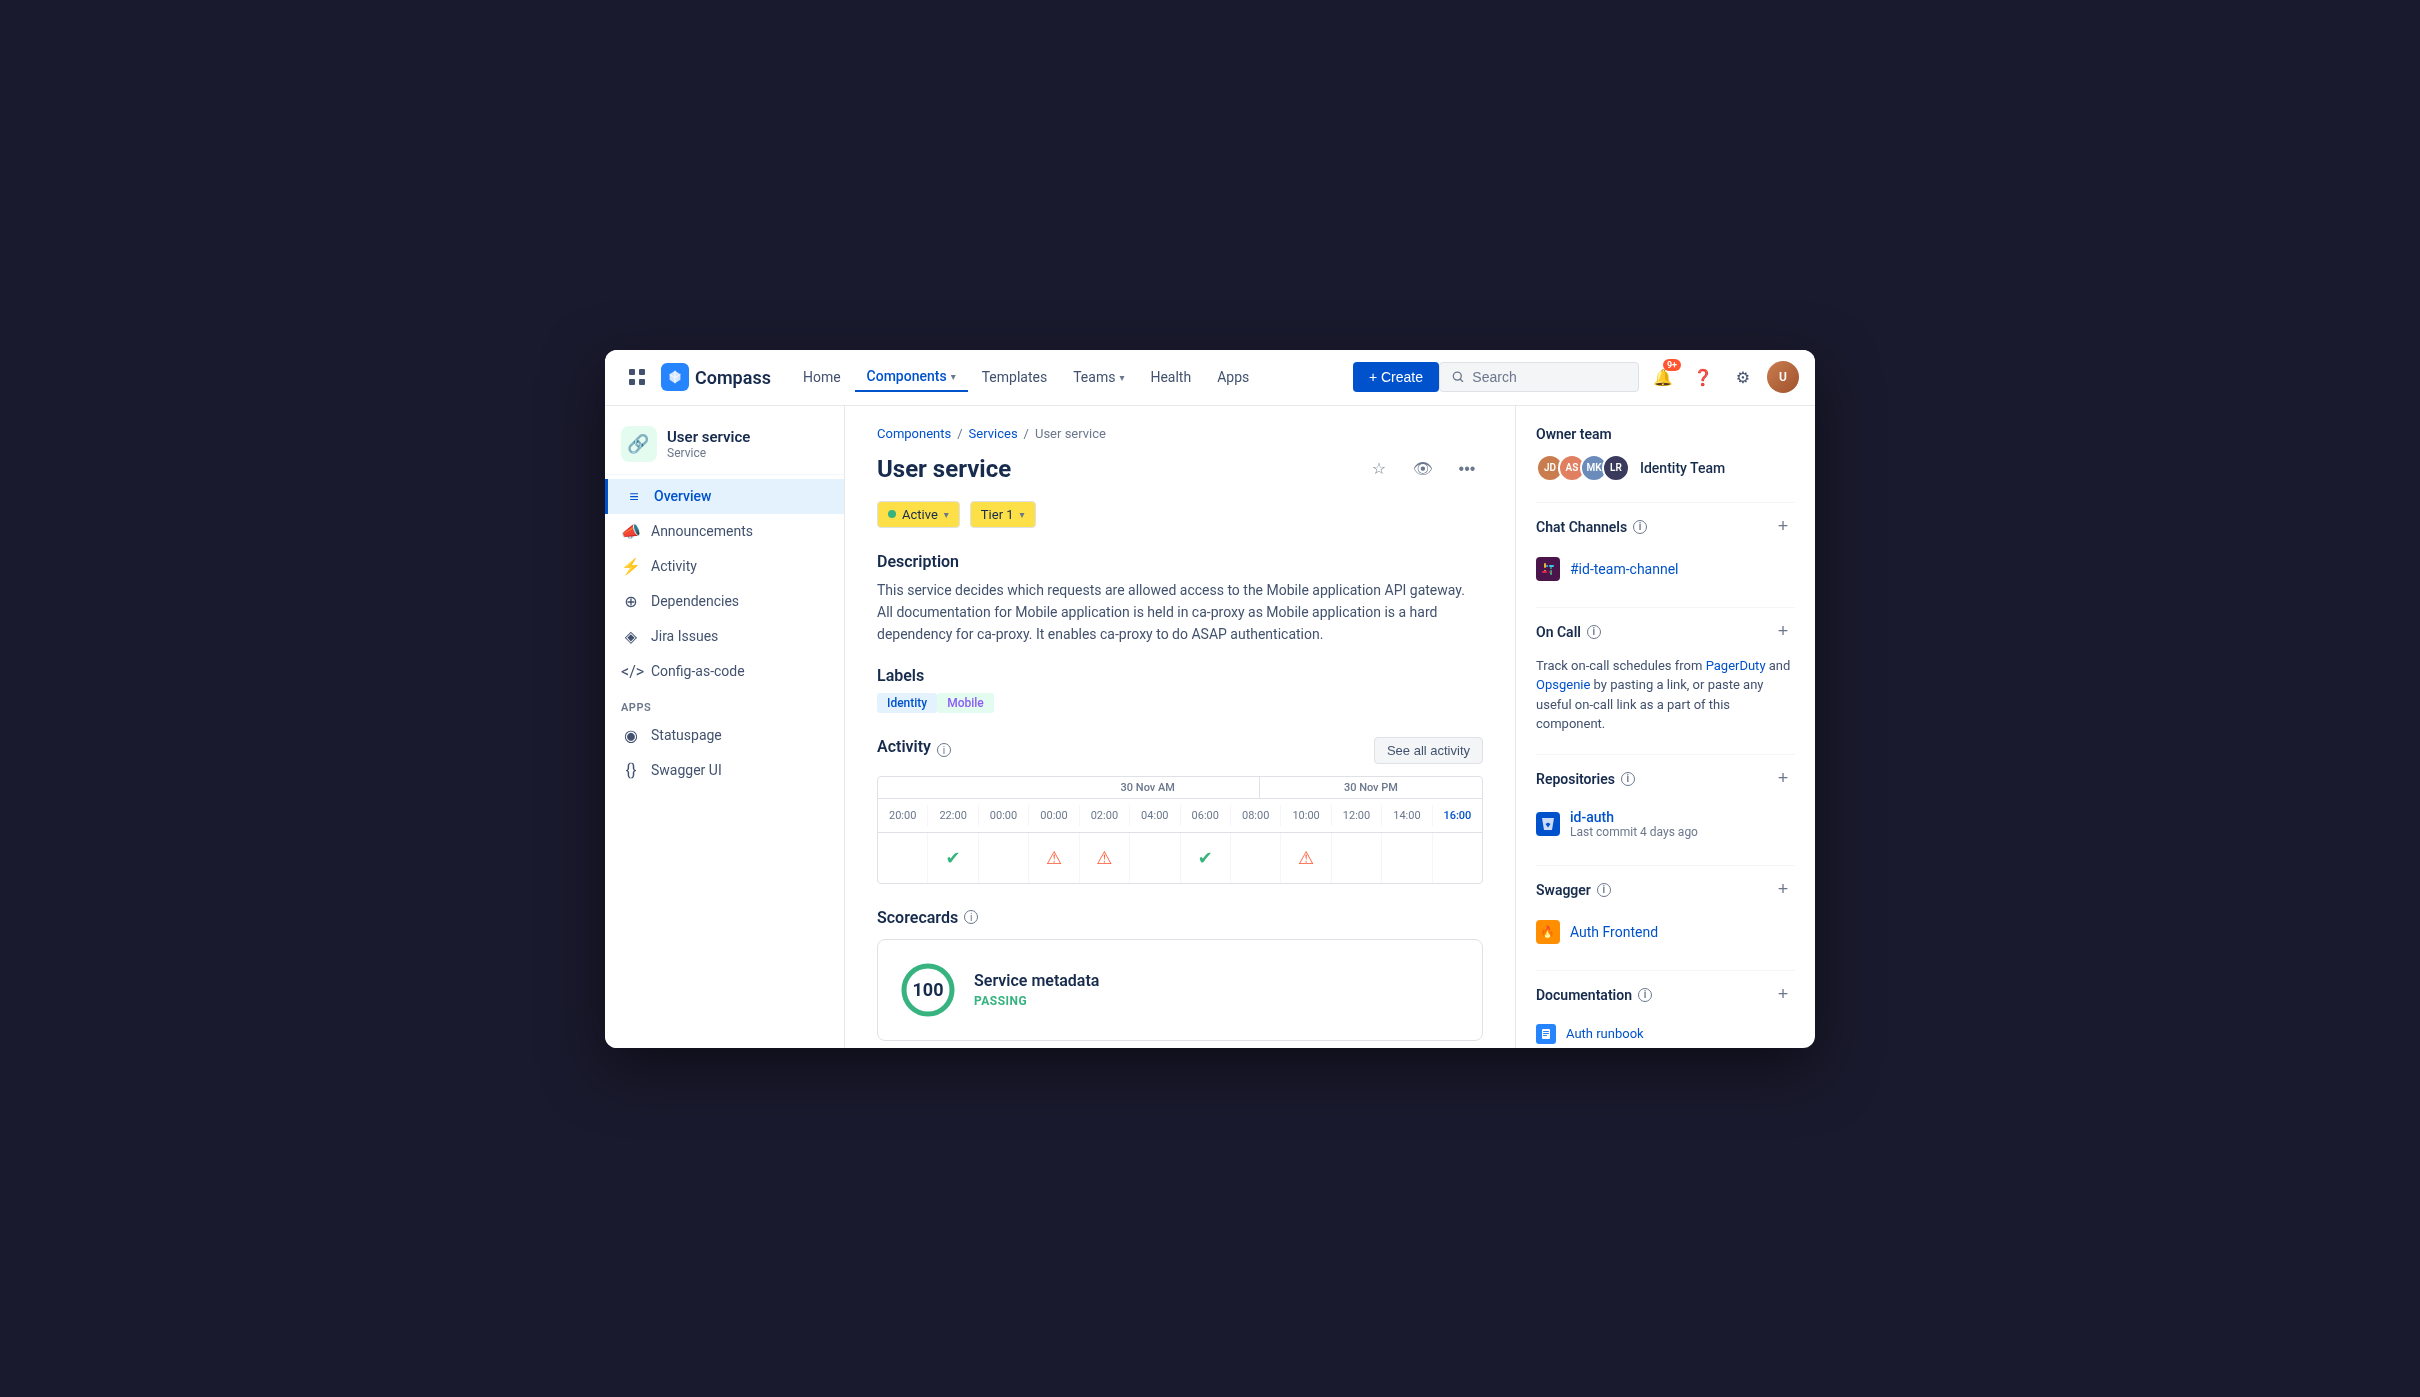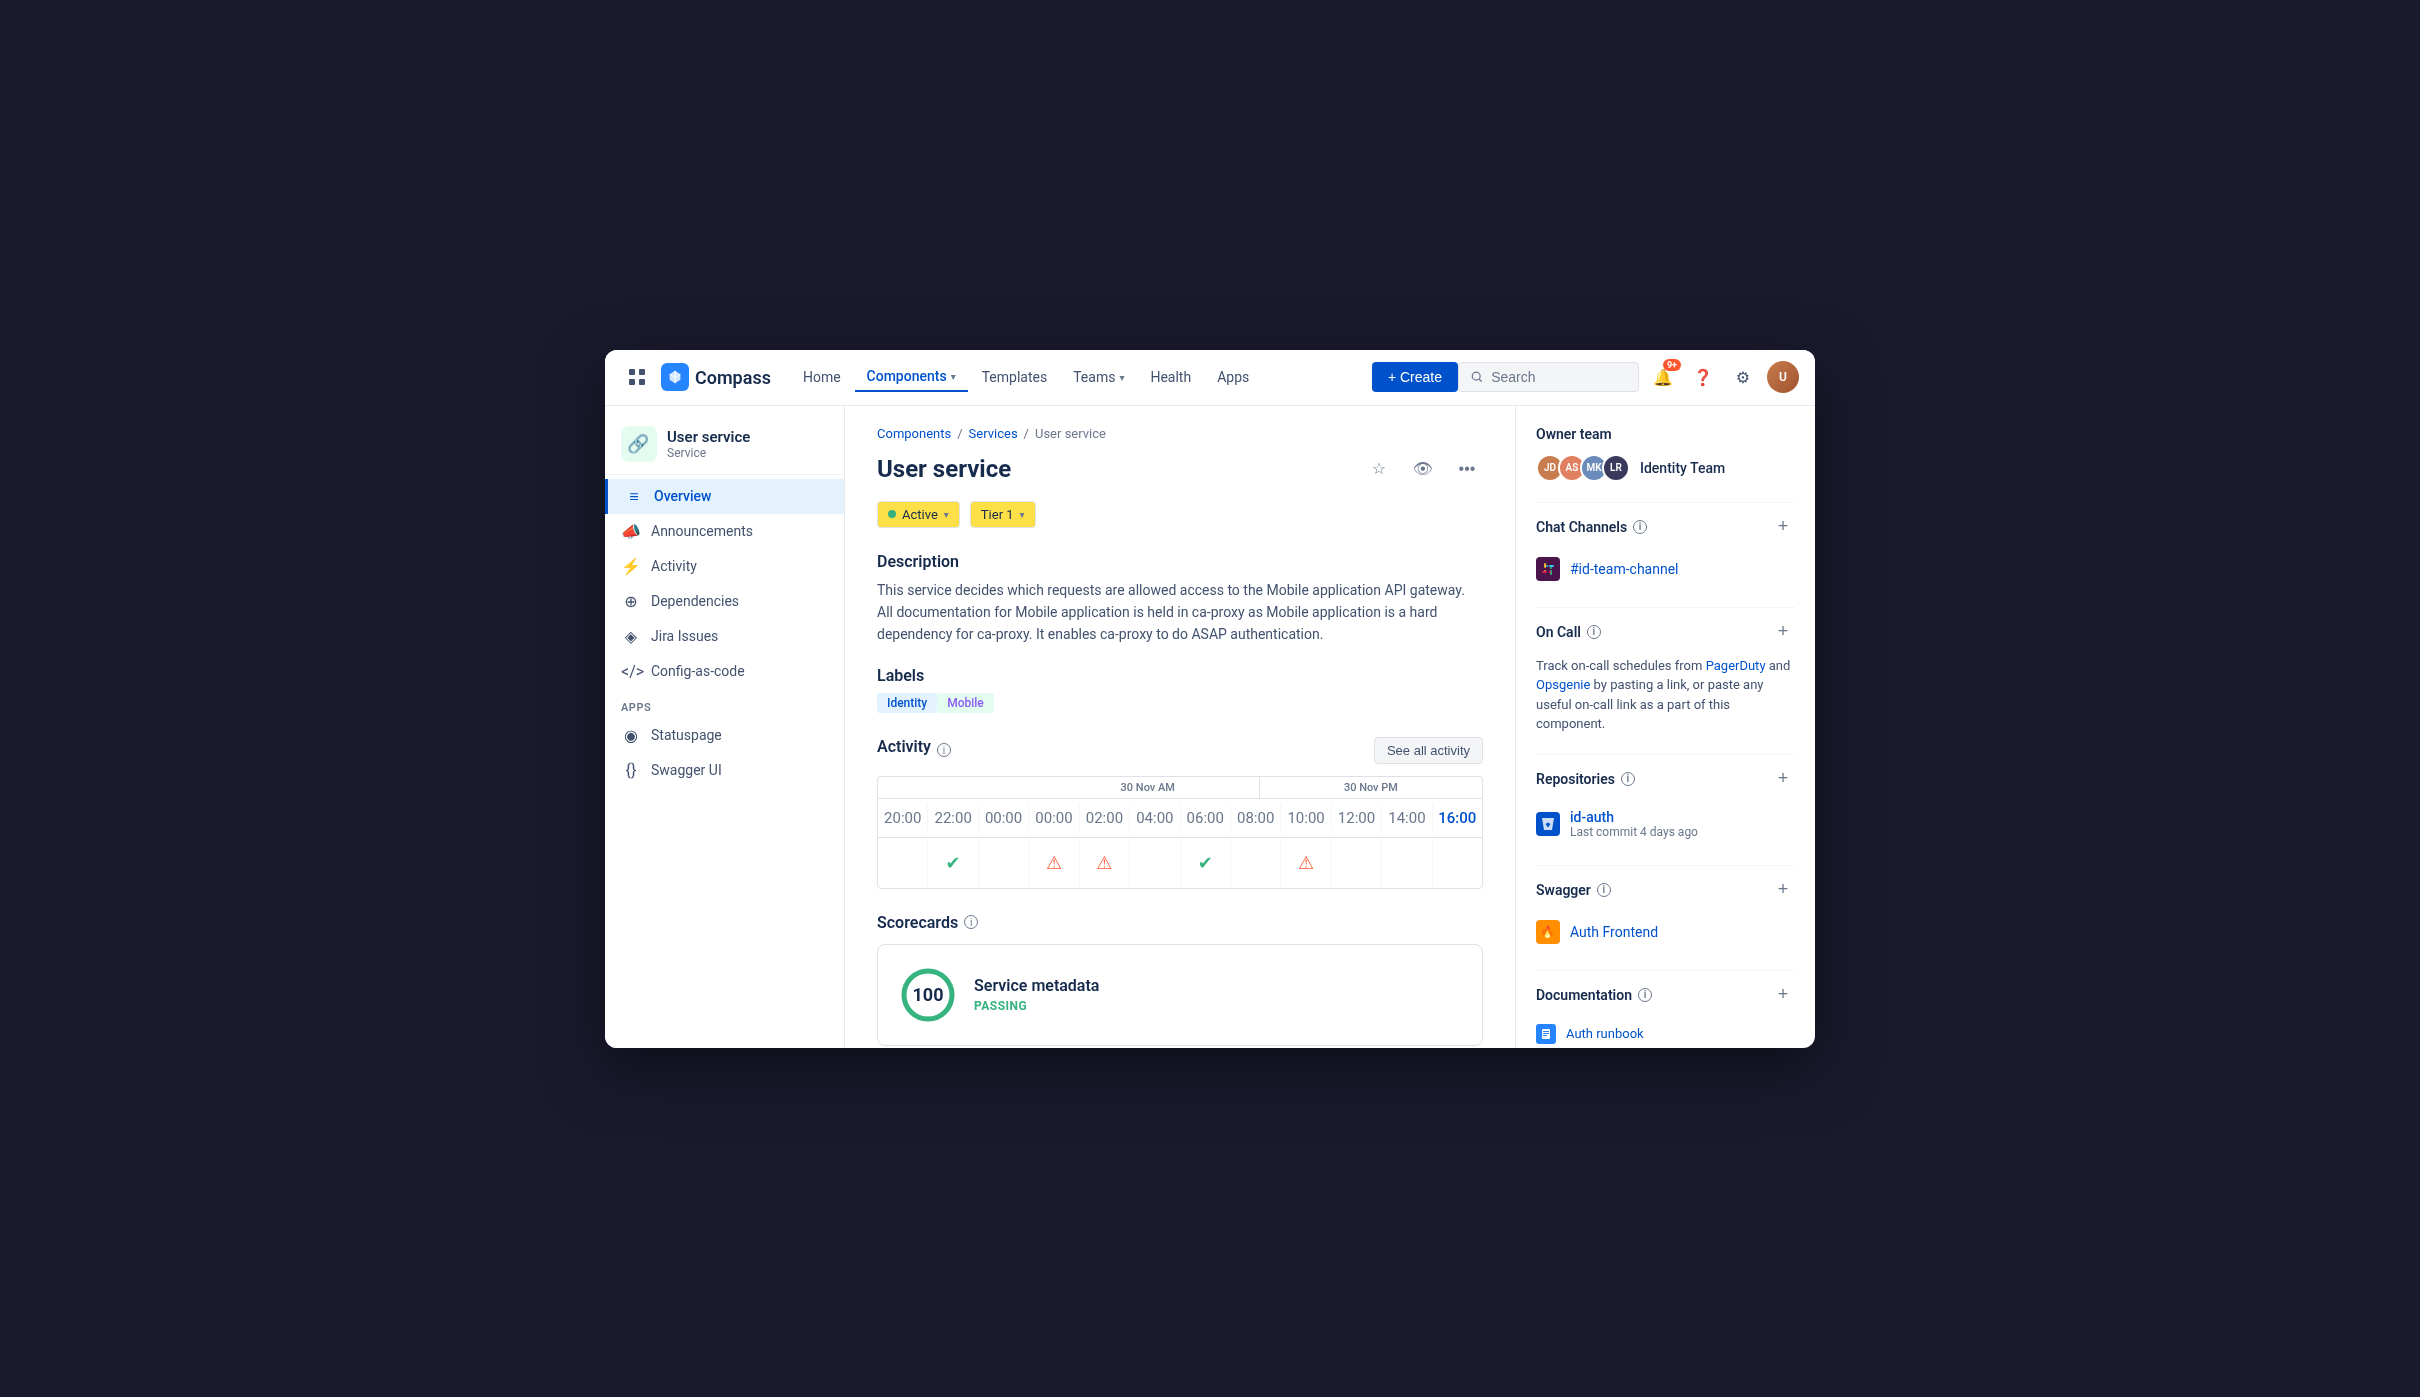--- a/index.html
+++ b/index.html
@@ -91,21 +91,21 @@
       display: flex; align-items: center; gap: 8px;
       margin-left: auto;
     }
     .nav-search {
       display: flex; align-items: center;
       background: #F4F5F7;
       border: 1px solid #DFE1E6;
       border-radius: 4px;
       padding: 6px 12px;
       gap: 8px;
-      width: 181px;
+      width: 200px;
     }
     .nav-search input {
       border: none; background: transparent;
       font-size: 14px; color: #42526E;
       outline: none; width: 100%;
     }
     .nav-search input::placeholder { color: #6B778C; }
     .nav-icon-btn {
       width: 32px; height: 32px;
       border-radius: 50%;
@@ -305,21 +305,21 @@
       overflow: hidden;
     }
     .timeline-header {
       display: flex;
       border-bottom: 1px solid #DFE1E6;
       padding: 6px 0;
     }
     .timeline-col {
       flex: 1;
       text-align: center;
-      font-size: 15px;
+      font-size: 11px;
       color: #6B778C;
       border-right: 1px solid #F4F5F7;
       padding: 4px 2px;
     }
     .timeline-col:last-child { border-right: none; }
     .timeline-col.highlight { color: #0052CC; font-weight: 500; }
     .timeline-body {
       display: flex;
       min-height: 50px;
       align-items: center;

